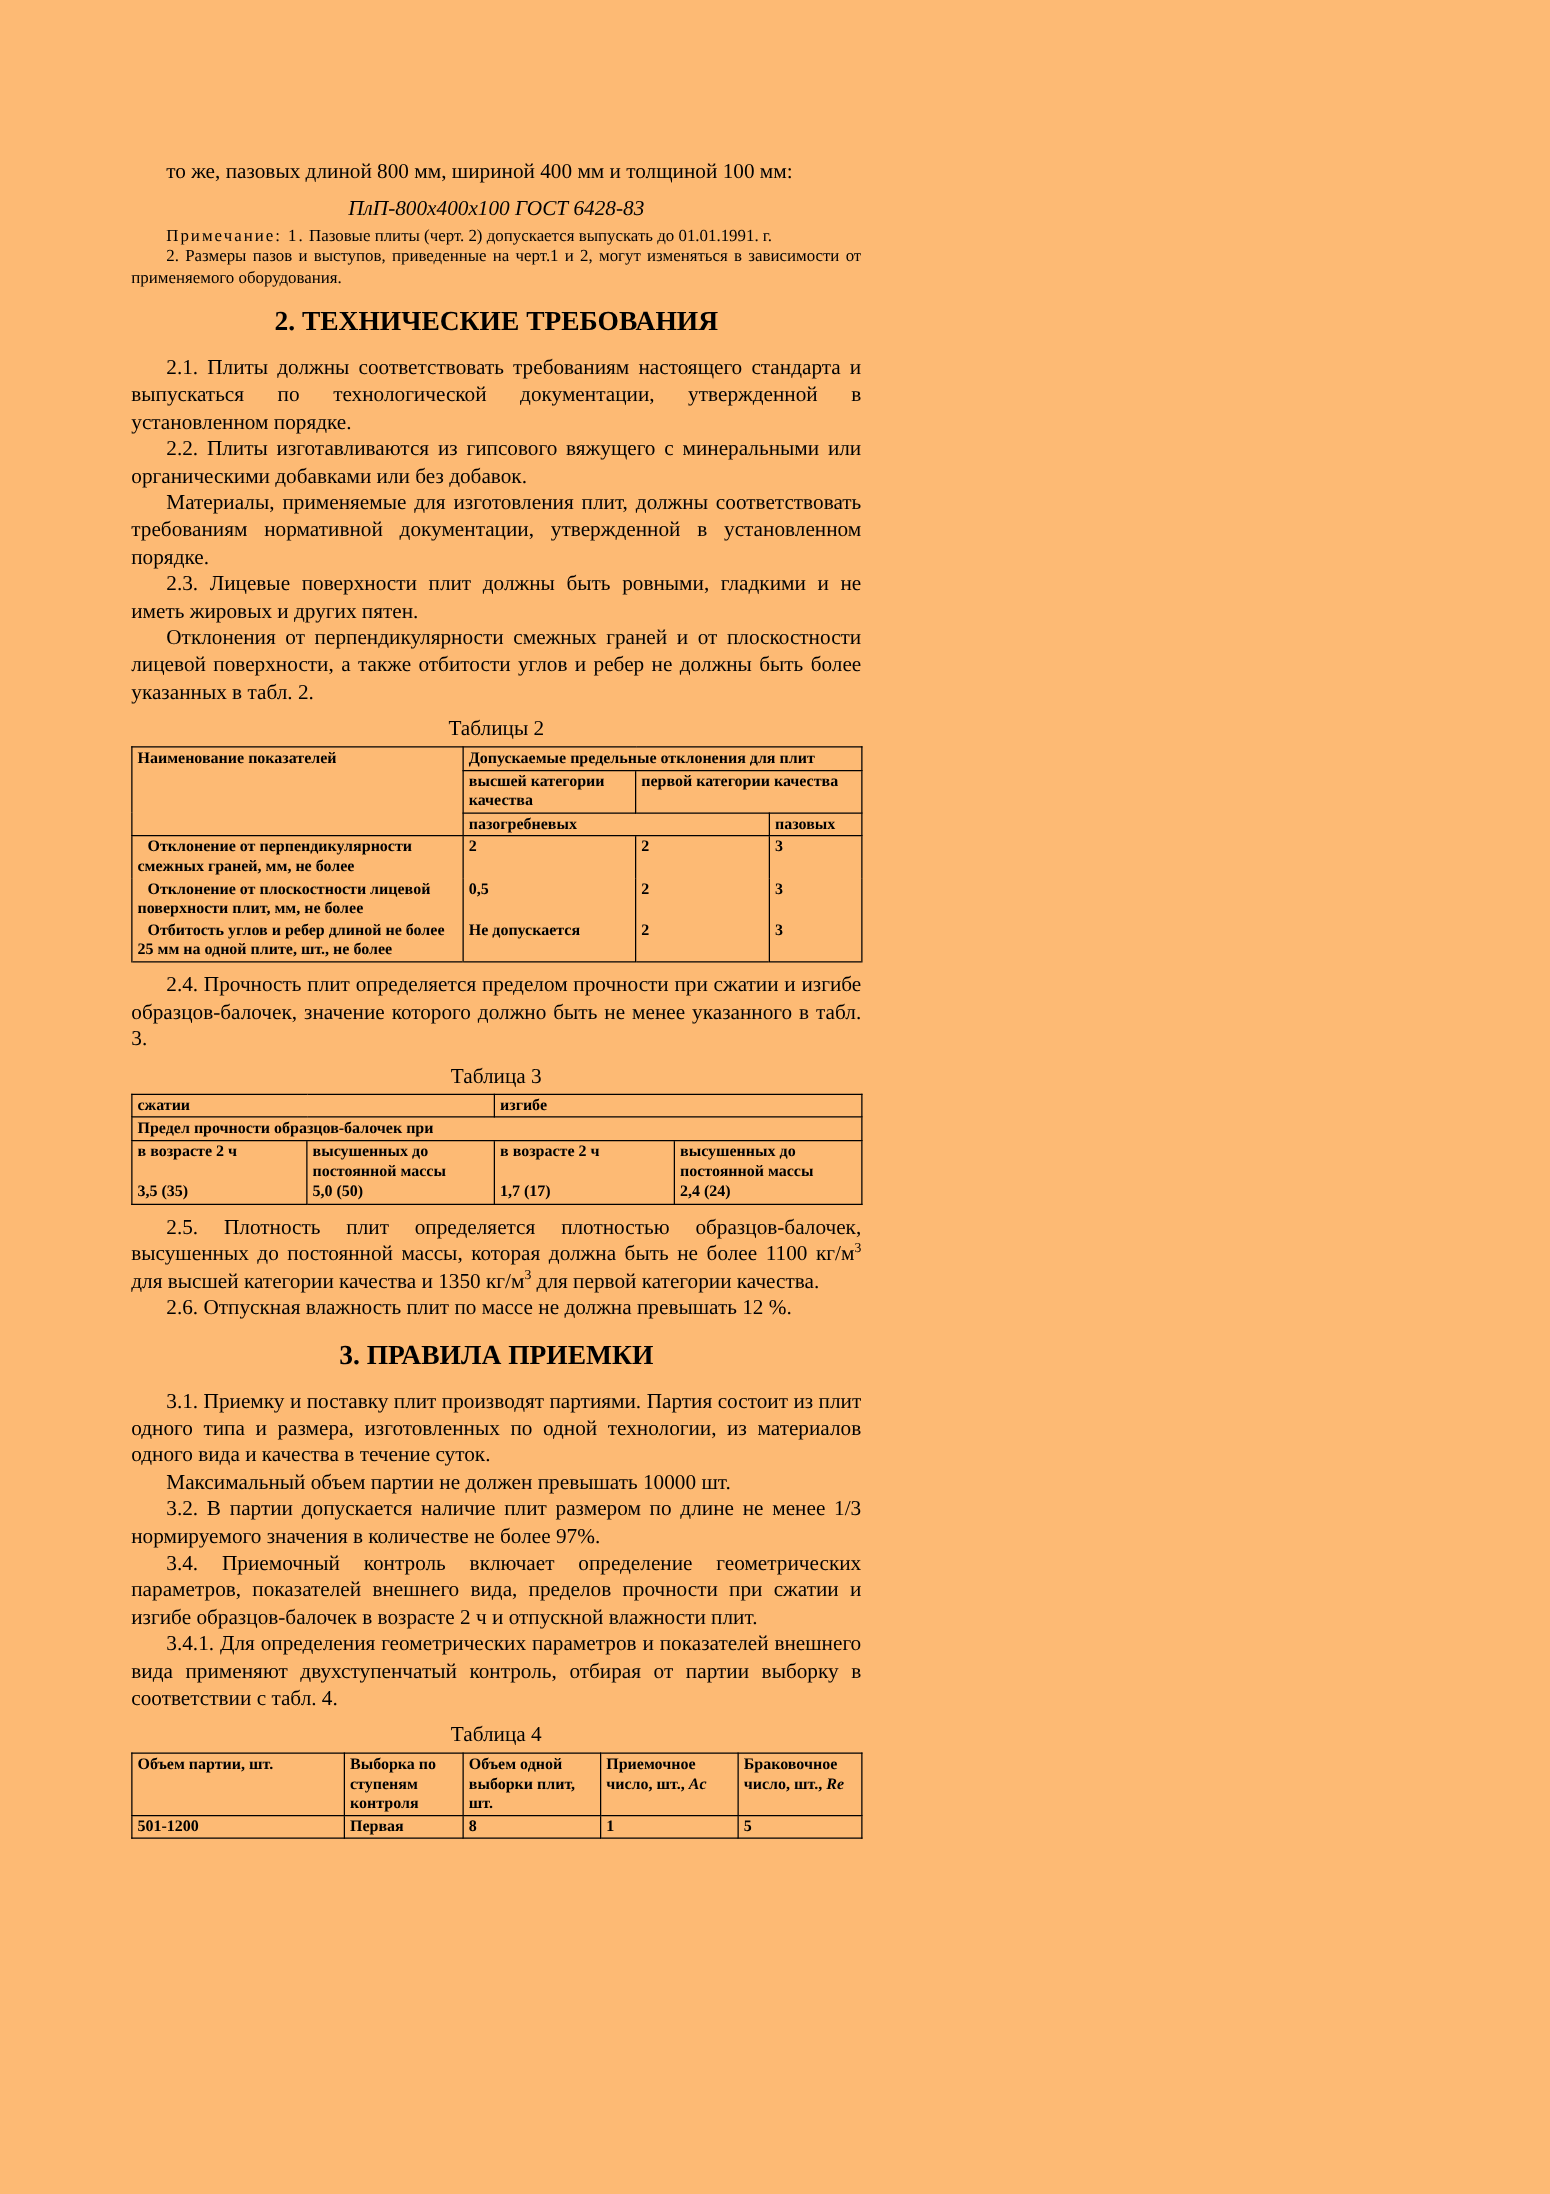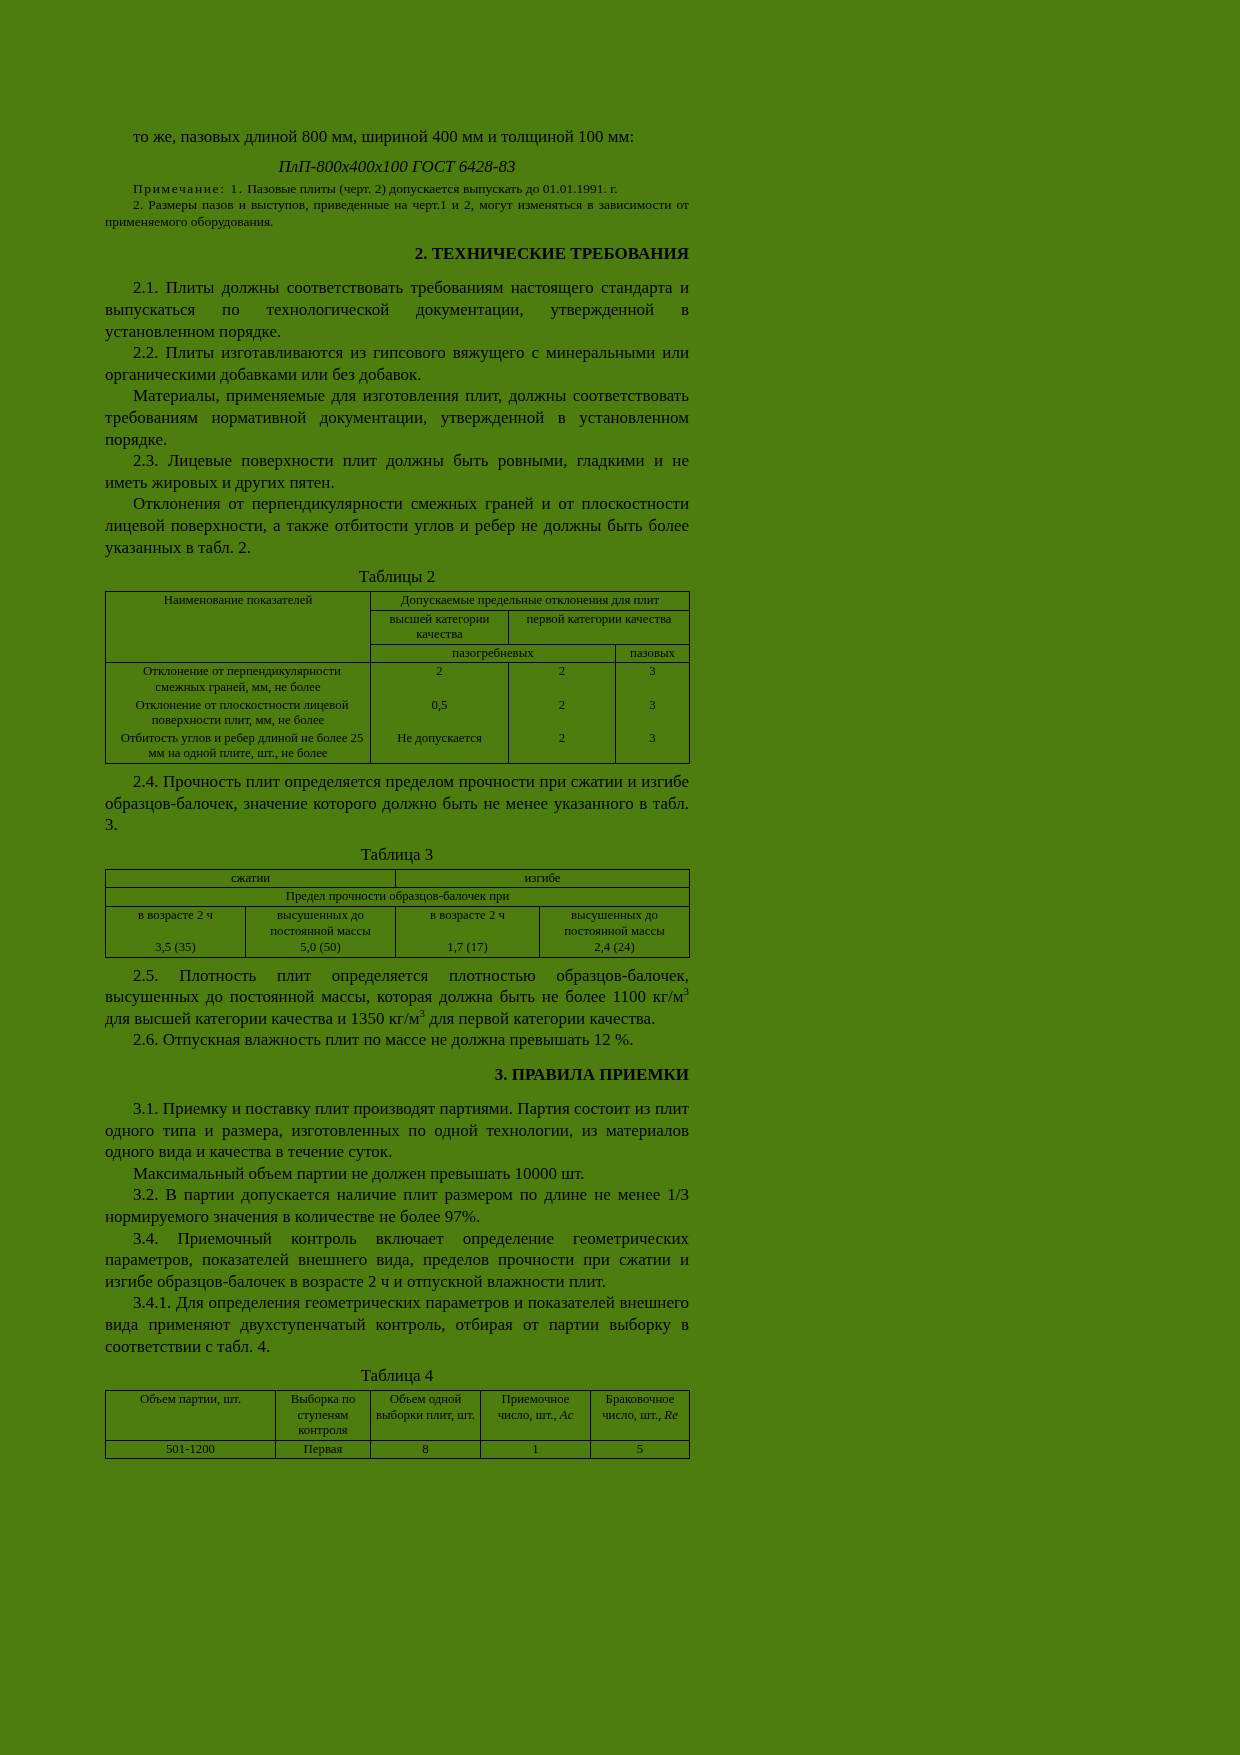--- a/index.html
+++ b/index.html
@@ -1,19 +1,19 @@
 <!DOCTYPE html>
 <html><head>
 <meta charset="utf-8">
 <style>
   * { margin: 0; padding: 0; box-sizing: border-box; }
   html, body { background: #ffffff; }
   .page {
     width: 1240px; height: 1755px;
-    background: #4d7c0f;
+    background: #fdba74;
     position: relative;
     overflow: hidden;
     font-family: "Liberation Serif", serif;
     color: #000;
   }
   .content {
     position: absolute;
     left: 105px; top: 126px;
     width: 584px;
   }
@@ -31,45 +31,45 @@
   }
   .note {
     font-size: 13.5px;
     line-height: 16.6px;
     text-align: justify;
     margin-bottom: 4px;
   }
   .note-p { text-indent: 28px; }
   .note-label { letter-spacing: 1.6px; }
   .section-title {
-    font-size: 17px;
+    font-size: 22px;
     font-weight: bold;
-    text-align: right;
+    text-align: center;
     margin: 14px 0 13px;
   }
   .table-caption {
     font-size: 17px;
     text-align: center;
     margin: 9px 0 4px;
   }
   table.gost-table {
     width: 100%;
     border-collapse: collapse;
     table-layout: fixed;
     font-size: 12.8px;
     line-height: 15.6px;
     border: 1px solid #000;
     margin-bottom: 7px;
   }
   .gost-table td, .gost-table th {
     border: 1px solid #000;
     padding: 1px 4px;
     vertical-align: top;
-    text-align: center;
-    font-weight: normal;
+    text-align: left;
+    font-weight: bold;
   }
   .t2-body td { border-top: none; border-bottom: none; }
   .t2-name {
     text-align: justify;
     text-indent: 8px;
   }
   .ta-left { text-align: left; }
   .mid { vertical-align: middle; }
   .t3-label { min-height: 32px; }
   .t4-first { text-align: left; padding-left: 28px; }

